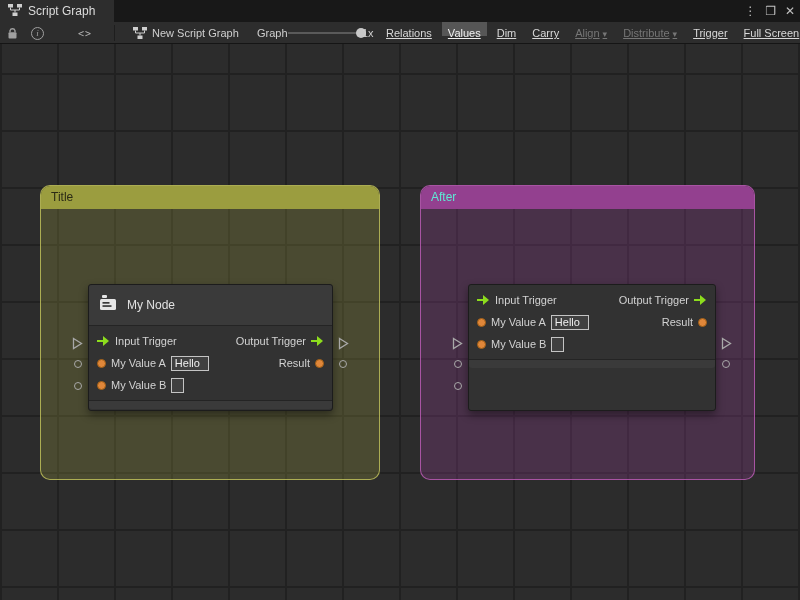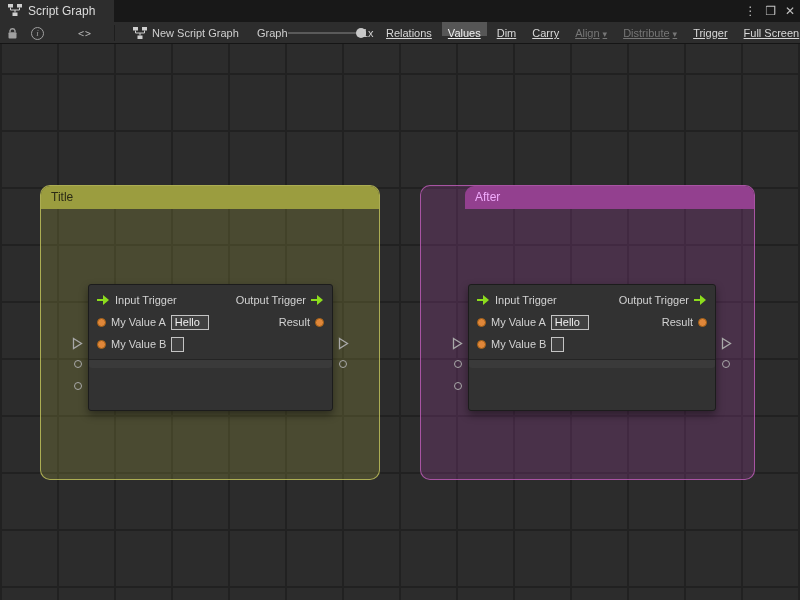--- a/index.html
+++ b/index.html
@@ -44,21 +44,21 @@
 
   
   .group { position:absolute; border-radius:10px; }
   .group-header { height:23px; line-height:23px; padding-left:10px; font-size:12px;
                   border-radius:9px 9px 0 0; }
   .group.before { left:40px; top:141px; width:340px; height:295px;
                   background:rgba(155,157,63,0.27); border:1px solid rgba(190,192,90,0.85); }
   .group.before .group-header { background:#9b9d3f; color:#2b2b16; }
   .group.after { left:420px; top:141px; width:335px; height:295px;
                  background:rgba(152,62,150,0.27); border:1px solid rgba(186,92,180,0.85); }
-  .group.after .group-header { background:#93408f; color:#f0abfc;margin-left:44px; }
+  .group.after .group-header { background:#93408f; color:#5eead4; }
 
   
   .node { position:absolute; height:127px; background:#323232; border:1px solid #1c1c1c;
           border-radius:3px; box-shadow:0 4px 9px rgba(0,0,0,0.4); }
   .node-header { height:41px; background:#3a3a3a; border-bottom:1px solid #242424;
                  display:flex; align-items:center; gap:9px; padding:0 11px; border-radius:3px 3px 0 0; }
   .node-title { color:#e2e2e2; font-size:12px; }
   .node-body { padding-top:4px; }
   .port-row { height:22px; display:flex; align-items:center; padding:0 8px; }
   .port-left, .port-right { display:flex; align-items:center; gap:5px; }
@@ -152,20 +152,31 @@
       </div>
     </div>
 
     <div class="group after">
       <div class="group-header">
         <span>After</span>
       </div>
     </div>
 
     <div class="node" style="left:88px; top:240px; width:245px">
+      <div class="node-header">
+        <span>
+          <svg width="18" height="16" viewBox="0 0 18 16">
+            <rect x="2" y="0" width="5" height="3" rx="1" fill="#e6e6e6"></rect>
+            <rect x="0" y="4" width="16" height="11" rx="1.5" fill="#e6e6e6"></rect>
+            <rect x="2.5" y="7" width="7" height="1.7" fill="#3a3a3a"></rect>
+            <rect x="2.5" y="10.2" width="9" height="1.7" fill="#3a3a3a"></rect>
+          </svg>
+        </span>
+        <span class="node-title">My Node</span>
+      </div>
       <div class="node-body">
         <div class="port-row">
           <span class="port-left">
             <span>
               <svg width="13" height="10" viewBox="0 0 13 10">
                 <rect x="0" y="4" width="6" height="2" fill="#8ddd1d"></rect>
                 <polygon points="6,0 12,5 6,10" fill="#8ddd1d"></polygon>
               </svg>
             </span>
             <span class="port-label">Input Trigger</span>

